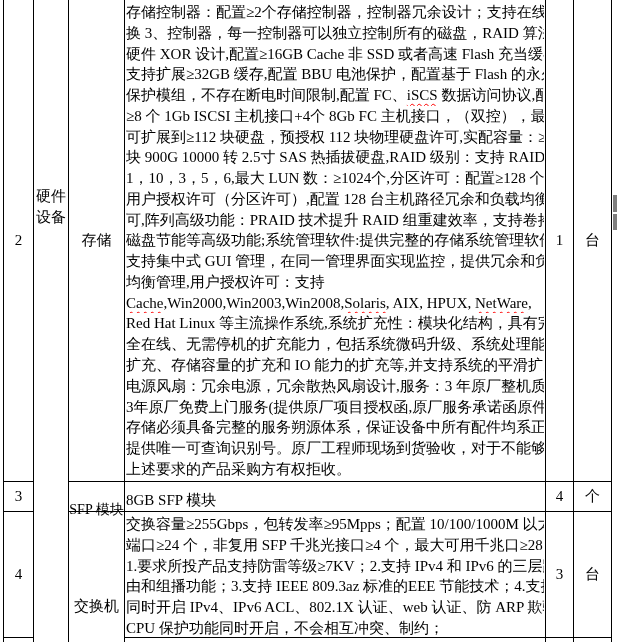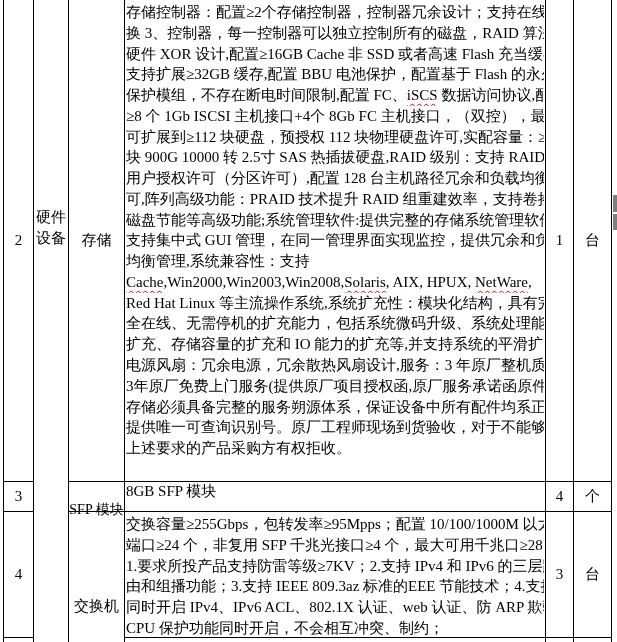--- a/index.html
+++ b/index.html
@@ -8,21 +8,21 @@
     background:#ffffff;
     font-family:"Liberation Serif","DejaVu Serif",serif;
     color:#000000;
   }
   .vline{position:absolute;top:0;width:1px;height:642px;background:#000000;}
   .hseg{position:absolute;height:1px;background:#000000;}
   .cell{position:absolute;display:flex;align-items:center;justify-content:center;
         font-size:15px;white-space:nowrap;}
   .desc{position:absolute;overflow:hidden;}
   .tline{height:20.78px;line-height:20.78px;font-size:15px;white-space:nowrap;overflow:hidden;}
-  .desc-center{display:flex;flex-direction:column;justify-content:flex-start;}
+  .desc-center{display:flex;flex-direction:column;justify-content:flex-end;}
   .cat{position:absolute;text-align:center;font-size:15px;line-height:21px;
        word-break:break-all;}
   .sq{text-decoration-line:underline;text-decoration-style:wavy;
       text-decoration-color:#ff0000;text-decoration-thickness:1px;
       text-underline-offset:3px;}
   .sbthumb{position:absolute;background:#7f7f7f;}
 </style>
 </head>
 <body>
 
@@ -37,36 +37,37 @@
   <div class="vline" style="left:611px"></div>
 
   <div class="hseg" style="top:481px;left:3px;width:31px"></div>
   <div class="hseg" style="top:481px;left:68px;width:544px"></div>
   <div class="hseg" style="top:511px;left:3px;width:31px"></div>
   <div class="hseg" style="top:511px;left:68px;width:544px"></div>
   <div class="hseg" style="top:637px;left:3px;width:31px"></div>
   <div class="hseg" style="top:637px;left:124px;width:488px"></div>
 
   <div class="cell" style="left:4px;top:0;width:29px;height:481px">2</div>
-  <div class="cat" style="left:35px;top:207px;width:32px">硬件设备</div>
+  <div class="cat" style="left:35px;top:186px;width:32px">硬件设备</div>
   <div class="cell" style="left:69px;top:0;width:55px;height:481px">存储</div>
   <div class="desc" style="left:126px;top:2px;width:418px;height:479px">
       <div class="tline">存储控制器：配置≥2个存储控制器，控制器冗余设计；支持在线更</div>
       <div class="tline">换 3、控制器，每一控制器可以独立控制所有的磁盘，RAID 算法采用</div>
       <div class="tline">硬件 XOR 设计,配置≥16GB Cache 非 SSD 或者高速 Flash 充当缓存)，</div>
       <div class="tline">支持扩展≥32GB 缓存,配置 BBU 电池保护，配置基于 Flash 的永久</div>
       <div class="tline">保护模组，不存在断电时间限制,配置 FC、<span class="sq">iSCS</span> 数据访问协议,配置</div>
       <div class="tline">≥8 个 1Gb ISCSI 主机接口+4个 8Gb FC 主机接口，（双控），最大</div>
       <div class="tline">可扩展到≥112 块硬盘，预授权 112 块物理硬盘许可,实配容量：≥5</div>
       <div class="tline">块 900G 10000 转 2.5寸 SAS 热插拔硬盘,RAID 级别：支持 RAID 0,</div>
+      <div class="tline">1，10，3，5，6,最大 LUN 数：≥1024个,分区许可：配置≥128 个</div>
       <div class="tline">用户授权许可（分区许可）,配置 128 台主机路径冗余和负载均衡许</div>
       <div class="tline">可,阵列高级功能：PRAID 技术提升 RAID 组重建效率，支持卷拷贝、</div>
       <div class="tline">磁盘节能等高级功能;系统管理软件:提供完整的存储系统管理软件，</div>
       <div class="tline">支持集中式 GUI 管理，在同一管理界面实现监控，提供冗余和负载</div>
-      <div class="tline">均衡管理,系统兼容性：支持</div>
+      <div class="tline">均衡管理,用户授权许可：支持</div>
       <div class="tline"><span class="sq">Cache</span>,Win2000,Win2003,Win2008,<span class="sq">Solaris</span>, AIX, HPUX, <span class="sq">NetWare</span>,</div>
       <div class="tline">Red Hat Linux 等主流操作系统,系统扩充性：模块化结构，具有完</div>
       <div class="tline">全在线、无需停机的扩充能力，包括系统微码升级、系统处理能力的</div>
       <div class="tline">扩充、存储容量的扩充和 IO 能力的扩充等,并支持系统的平滑扩充,</div>
       <div class="tline">电源风扇：冗余电源，冗余散热风扇设计,服务：3 年原厂整机质保,</div>
       <div class="tline">3年原厂免费上门服务(提供原厂项目授权函,原厂服务承诺函原件),</div>
       <div class="tline">存储必须具备完整的服务朔源体系，保证设备中所有配件均系正品且</div>
       <div class="tline">提供唯一可查询识别号。原厂工程师现场到货验收，对于不能够提供</div>
       <div class="tline">上述要求的产品采购方有权拒收。</div>
     </div>

